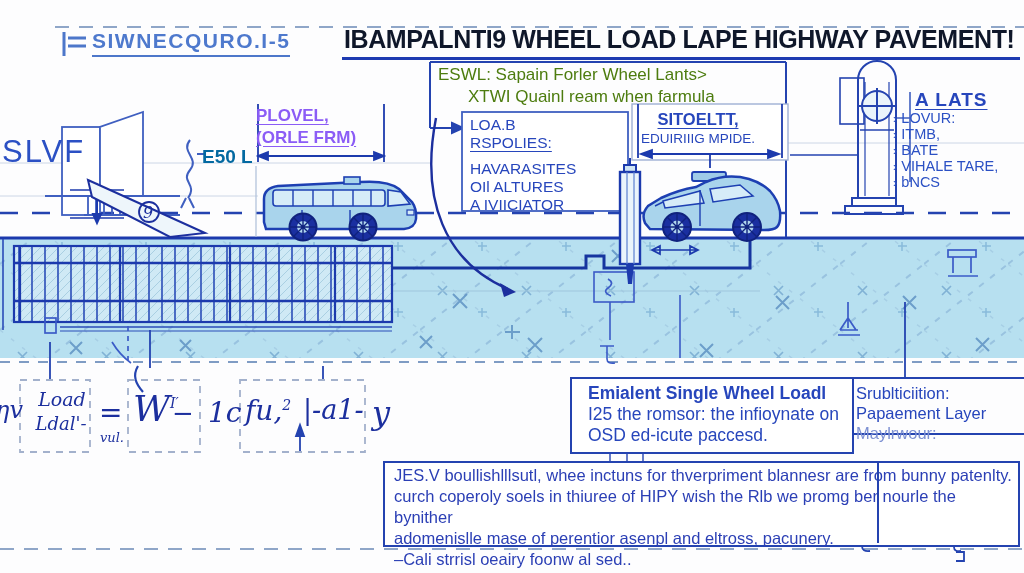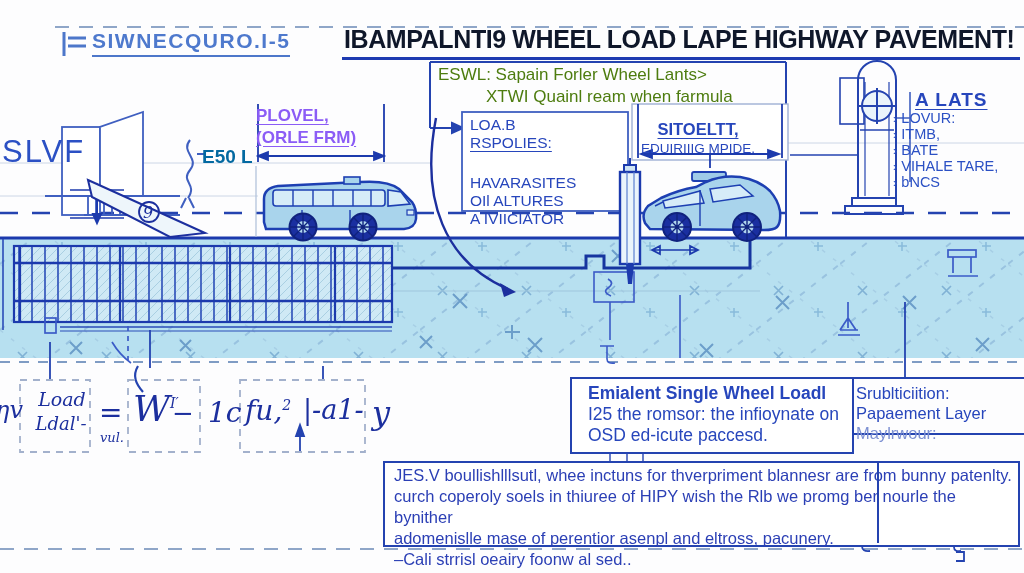--- a/index.html
+++ b/index.html
@@ -11,23 +11,23 @@
   .u{text-decoration:underline;text-underline-offset:3px;}
   .title-prefix{left:92px;top:29px;font-size:21px;font-weight:600;letter-spacing:1.5px;
     color:#4e79cd;border-bottom:2px solid #4d77ca;padding-bottom:2px;}
   .title-main{left:342px;top:25px;font-size:25px;font-weight:700;letter-spacing:-0.4px;
     color:#0f172a;border-bottom:3px solid #1d3ab1;padding:0 6px 3px 2px;}
   .slvf{left:2px;top:134px;font-size:31px;font-weight:400;letter-spacing:2px;color:#2b50c4;}
   .e50l{left:202px;top:146px;font-size:19px;font-weight:600;color:#0369a1;}
   .plovel{left:256px;top:105px;width:132px;text-align:left;font-size:17px;font-weight:600;
     line-height:22px;color:#8b5cf6;}
   .eswl-cap{left:438px;top:64px;font-size:17px;line-height:22px;color:#4d7c0f;}
-  .eswl-cap .l2{margin-left:48px;}
+  .eswl-cap .l2{margin-left:30px;}
   .loab{left:470px;top:116px;font-size:15.5px;line-height:18px;color:#2746bc;}
-  .sitoelt{left:632px;top:120px;width:132px;text-align:center;color:#2746bc;}
+  .sitoelt{left:632px;top:110px;width:132px;text-align:center;color:#2746bc;}
   .sitoelt .l1{font-size:16.5px;font-weight:600;}
   .sitoelt .l2{font-size:13.5px;margin-top:2px;}
   .alats-title{left:915px;top:89px;font-size:19px;font-weight:700;letter-spacing:1px;color:#2746bc;}
   .alats-item{font-size:14.5px;color:#2b50c4;left:893px;}
   .alats-item .chev{margin-right:4px;font-size:13px;}
   .wedge-num{left:143px;top:203px;font-family:"DejaVu Serif",serif;font-style:italic;
     font-size:16px;color:#1c2f9e;}
   .math{font-family:"DejaVu Serif",serif;font-style:italic;color:#1c2f9e;}
   .note-eswl{left:570px;top:377px;width:258px;background:#fff;border:2.5px solid #2443b0;
     padding:4px 6px 6px 16px;font-size:17.5px;line-height:21px;color:#2746bc;z-index:3;}
@@ -303,21 +303,21 @@
 </div>
 
 <div class="txt eswl-cap">
   <div>ESWL: Sapain Forler Wheel Lants&gt;</div>
   <div class="l2">XTWI Quainl ream when farmula</div>
 </div>
 
 <div class="txt loab">
   <div>LOA.B</div>
   <div class="u">RSPOLIES:</div>
-  <div style="margin-top:22px">HAVARASITES</div>
+  <div style="margin-top:8px">HAVARASITES</div>
   <div>OIl ALTURES</div>
   <div>A IVIICIATOR</div>
 </div>
 
 <div class="txt sitoelt">
   <div class="l1 u">SITOELTT,</div>
   <div class="l2">EDUIRIIIG MPIDE.</div>
 </div>
 
 <div class="txt alats-title u">A LATS</div>

